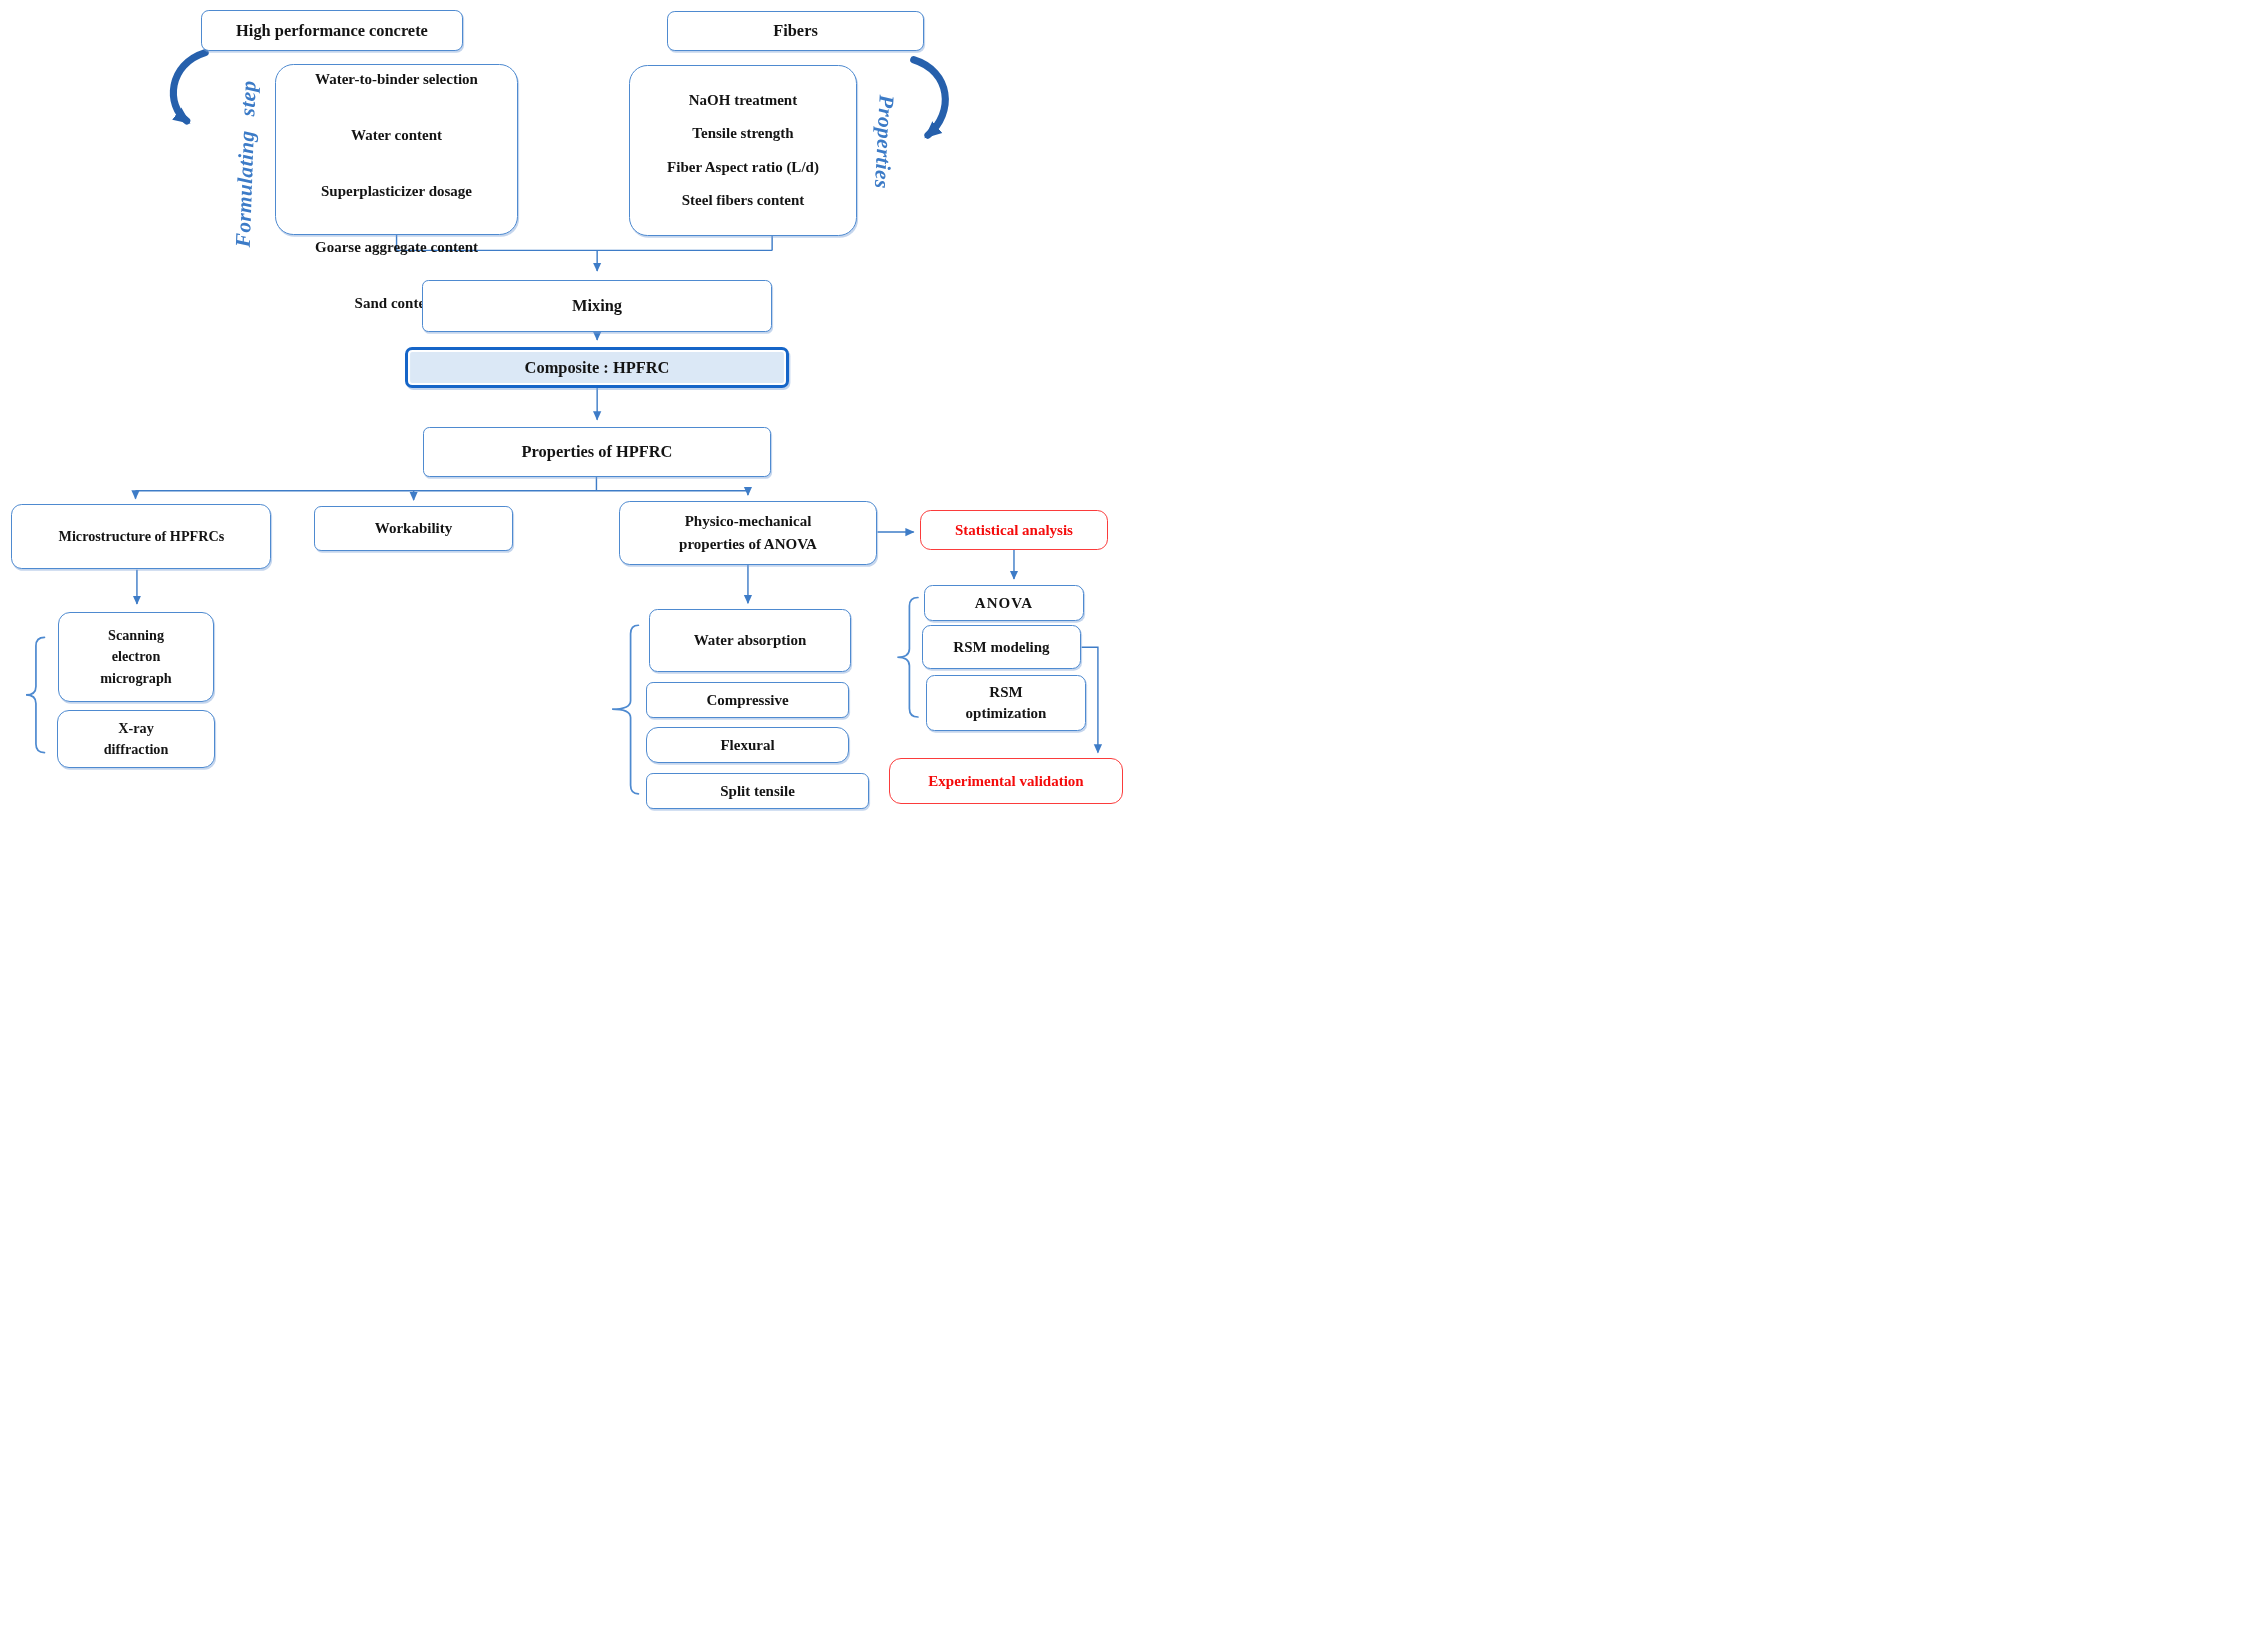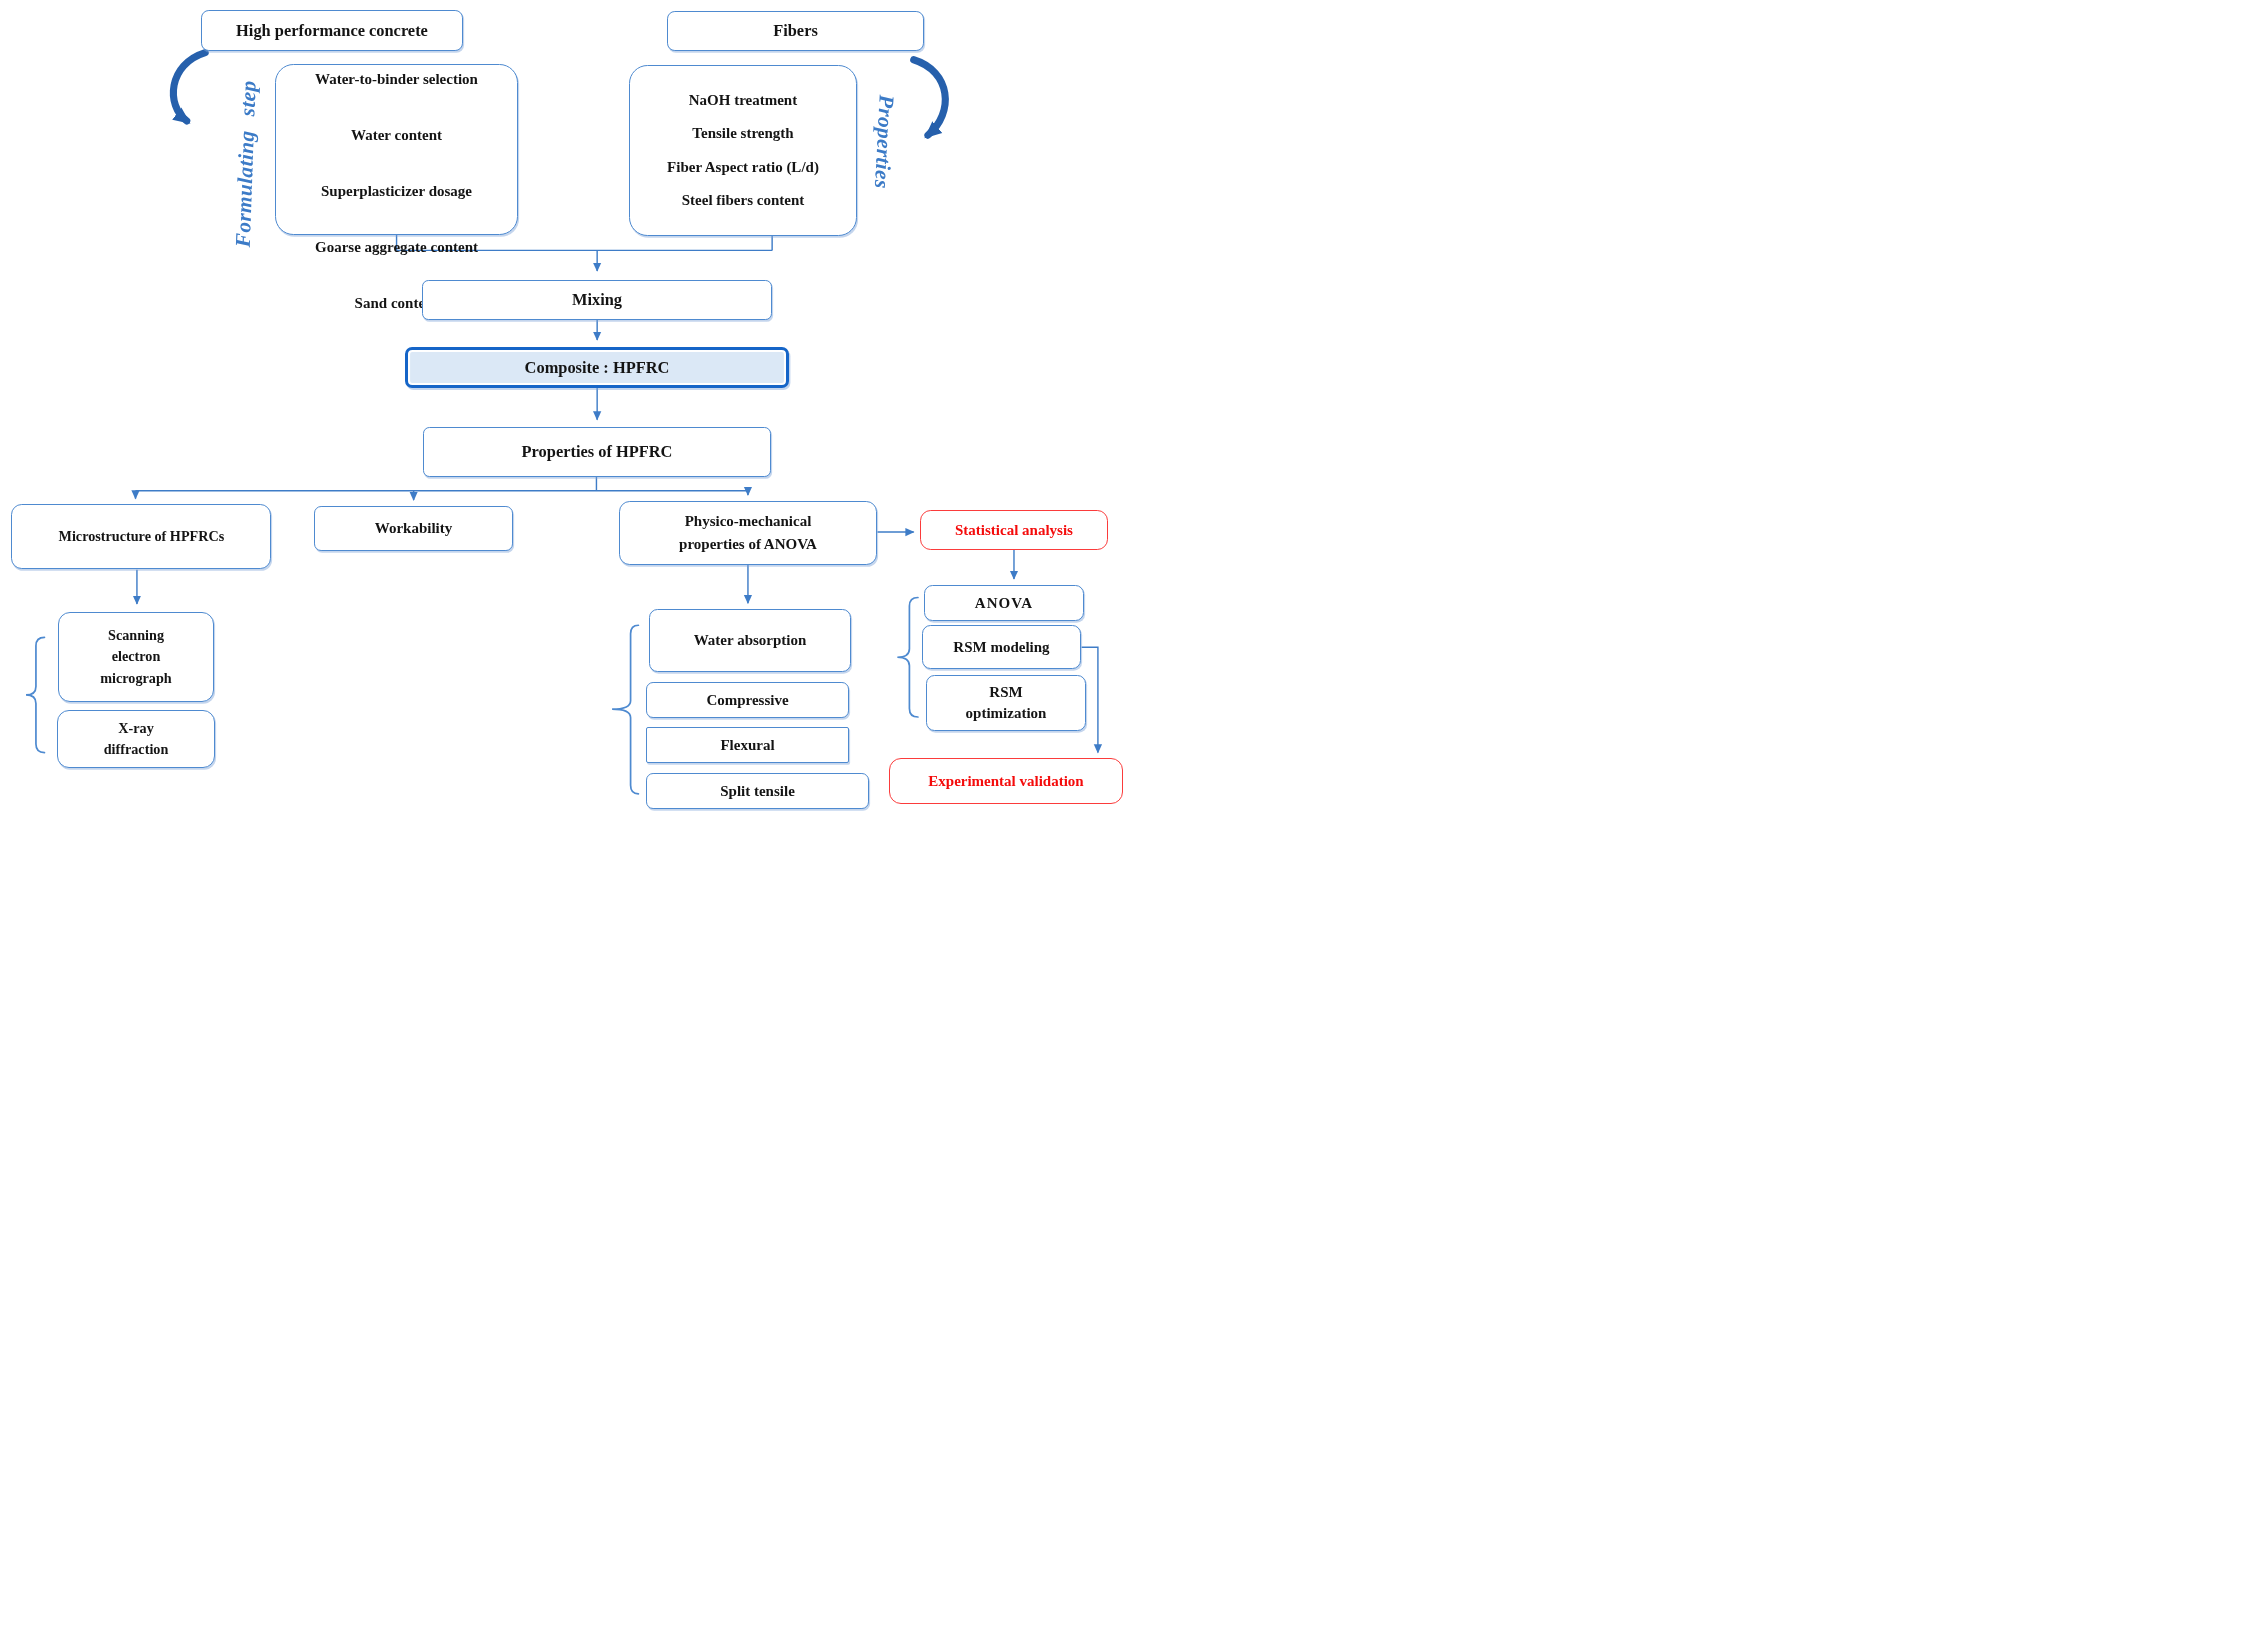--- a/index.html
+++ b/index.html
@@ -41,40 +41,40 @@
     position:absolute;
     color:var(--label-blue);
     font-style:italic;font-weight:bold;
     font-size:21.3px;letter-spacing:0.4px;word-spacing:8.5px;
     text-align:center;white-space:nowrap;
   }
   #hpc{left:201px;top:10px;width:262px;height:41px;border-radius:7.8px;font-size:16.4px;}
   #fibers{left:667px;top:11.4px;width:257px;height:40px;border-radius:7.8px;font-size:16.4px;}
   #hpc-params{left:275px;top:64px;width:243px;height:171px;border-radius:18.5px;font-size:15px;justify-content:space-evenly;padding:5.7px 2.8px;gap:39px;}
   #fiber-params{left:629px;top:65px;width:228px;height:171px;border-radius:18.5px;font-size:15px;justify-content:space-evenly;padding:10px 2.8px;}
-  #mixing{left:422px;top:280px;width:350px;height:40px;border-radius:6.4px;font-size:16.4px;}
+  #mixing{left:422px;top:280px;width:350px;height:52px;border-radius:6.4px;font-size:16.4px;}
   #composite{
     left:405px;top:347px;width:384px;height:41px;border-radius:7.1px;font-size:16.4px;
     border:3.6px solid var(--thick-border-blue);
     background:var(--composite-fill);
     box-shadow:inset 0 0 0 2.1px #ffffff,1.4px 2.1px 0 rgba(125,162,215,.45);
   }
   #properties-hpfrc{left:423px;top:427px;width:348px;height:50px;border-radius:6.4px;font-size:16.4px;}
   #microstructure{left:11.4px;top:504px;width:260px;height:65px;border-radius:10.7px;font-size:14.2px;}
   #workability{left:314px;top:506px;width:199px;height:45px;border-radius:7.1px;font-size:15px;}
   #physico{left:619px;top:501px;width:258px;height:64px;border-radius:10.7px;font-size:15px;line-height:1.55;}
   #physico span{max-width:192px;}
   #statistical{left:920px;top:510px;width:188px;height:40px;border-radius:10.7px;font-size:15px;}
   #sem{left:58px;top:612px;width:156px;height:90px;border-radius:12px;font-size:14.2px;line-height:1.5;}
   #sem span{max-width:89px;}
   #xrd{left:57px;top:710px;width:158px;height:58px;border-radius:12px;font-size:14.2px;line-height:1.45;}
   #xrd span{max-width:82px;}
   #water-absorption{left:649px;top:609px;width:202px;height:63px;border-radius:8.5px;font-size:15px;}
   #compressive{left:646px;top:682px;width:203px;height:36px;border-radius:7.1px;font-size:15px;}
-  #flexural{left:646px;top:727px;width:203px;height:36px;border-radius:2px;font-size:15px;}
+  #flexural{left:646px;top:727px;width:203px;height:36px;border-radius:12px;font-size:15px;}
   #split-tensile{left:646px;top:773px;width:223px;height:36px;border-radius:7.1px;font-size:15px;}
   #anova{left:924px;top:585px;width:160px;height:36px;border-radius:8.5px;font-size:15px;letter-spacing:1.1px;}
   #rsm-modeling{left:922px;top:625px;width:159px;height:44px;border-radius:8.5px;font-size:15px;}
   #rsm-optimization{left:926px;top:675px;width:160px;height:56px;border-radius:8.5px;font-size:15px;line-height:1.4;}
   #rsm-optimization span{max-width:96px;}
   #experimental-validation{left:889px;top:758px;width:234px;height:46px;border-radius:12px;font-size:15px;}
   #formulating-label{left:104px;top:151px;width:285px;height:25.6px;transform:rotate(-88deg);}
   #properties-label{left:777px;top:129px;width:213px;height:25.6px;transform:rotate(93deg);}
 </style>
 </head>

